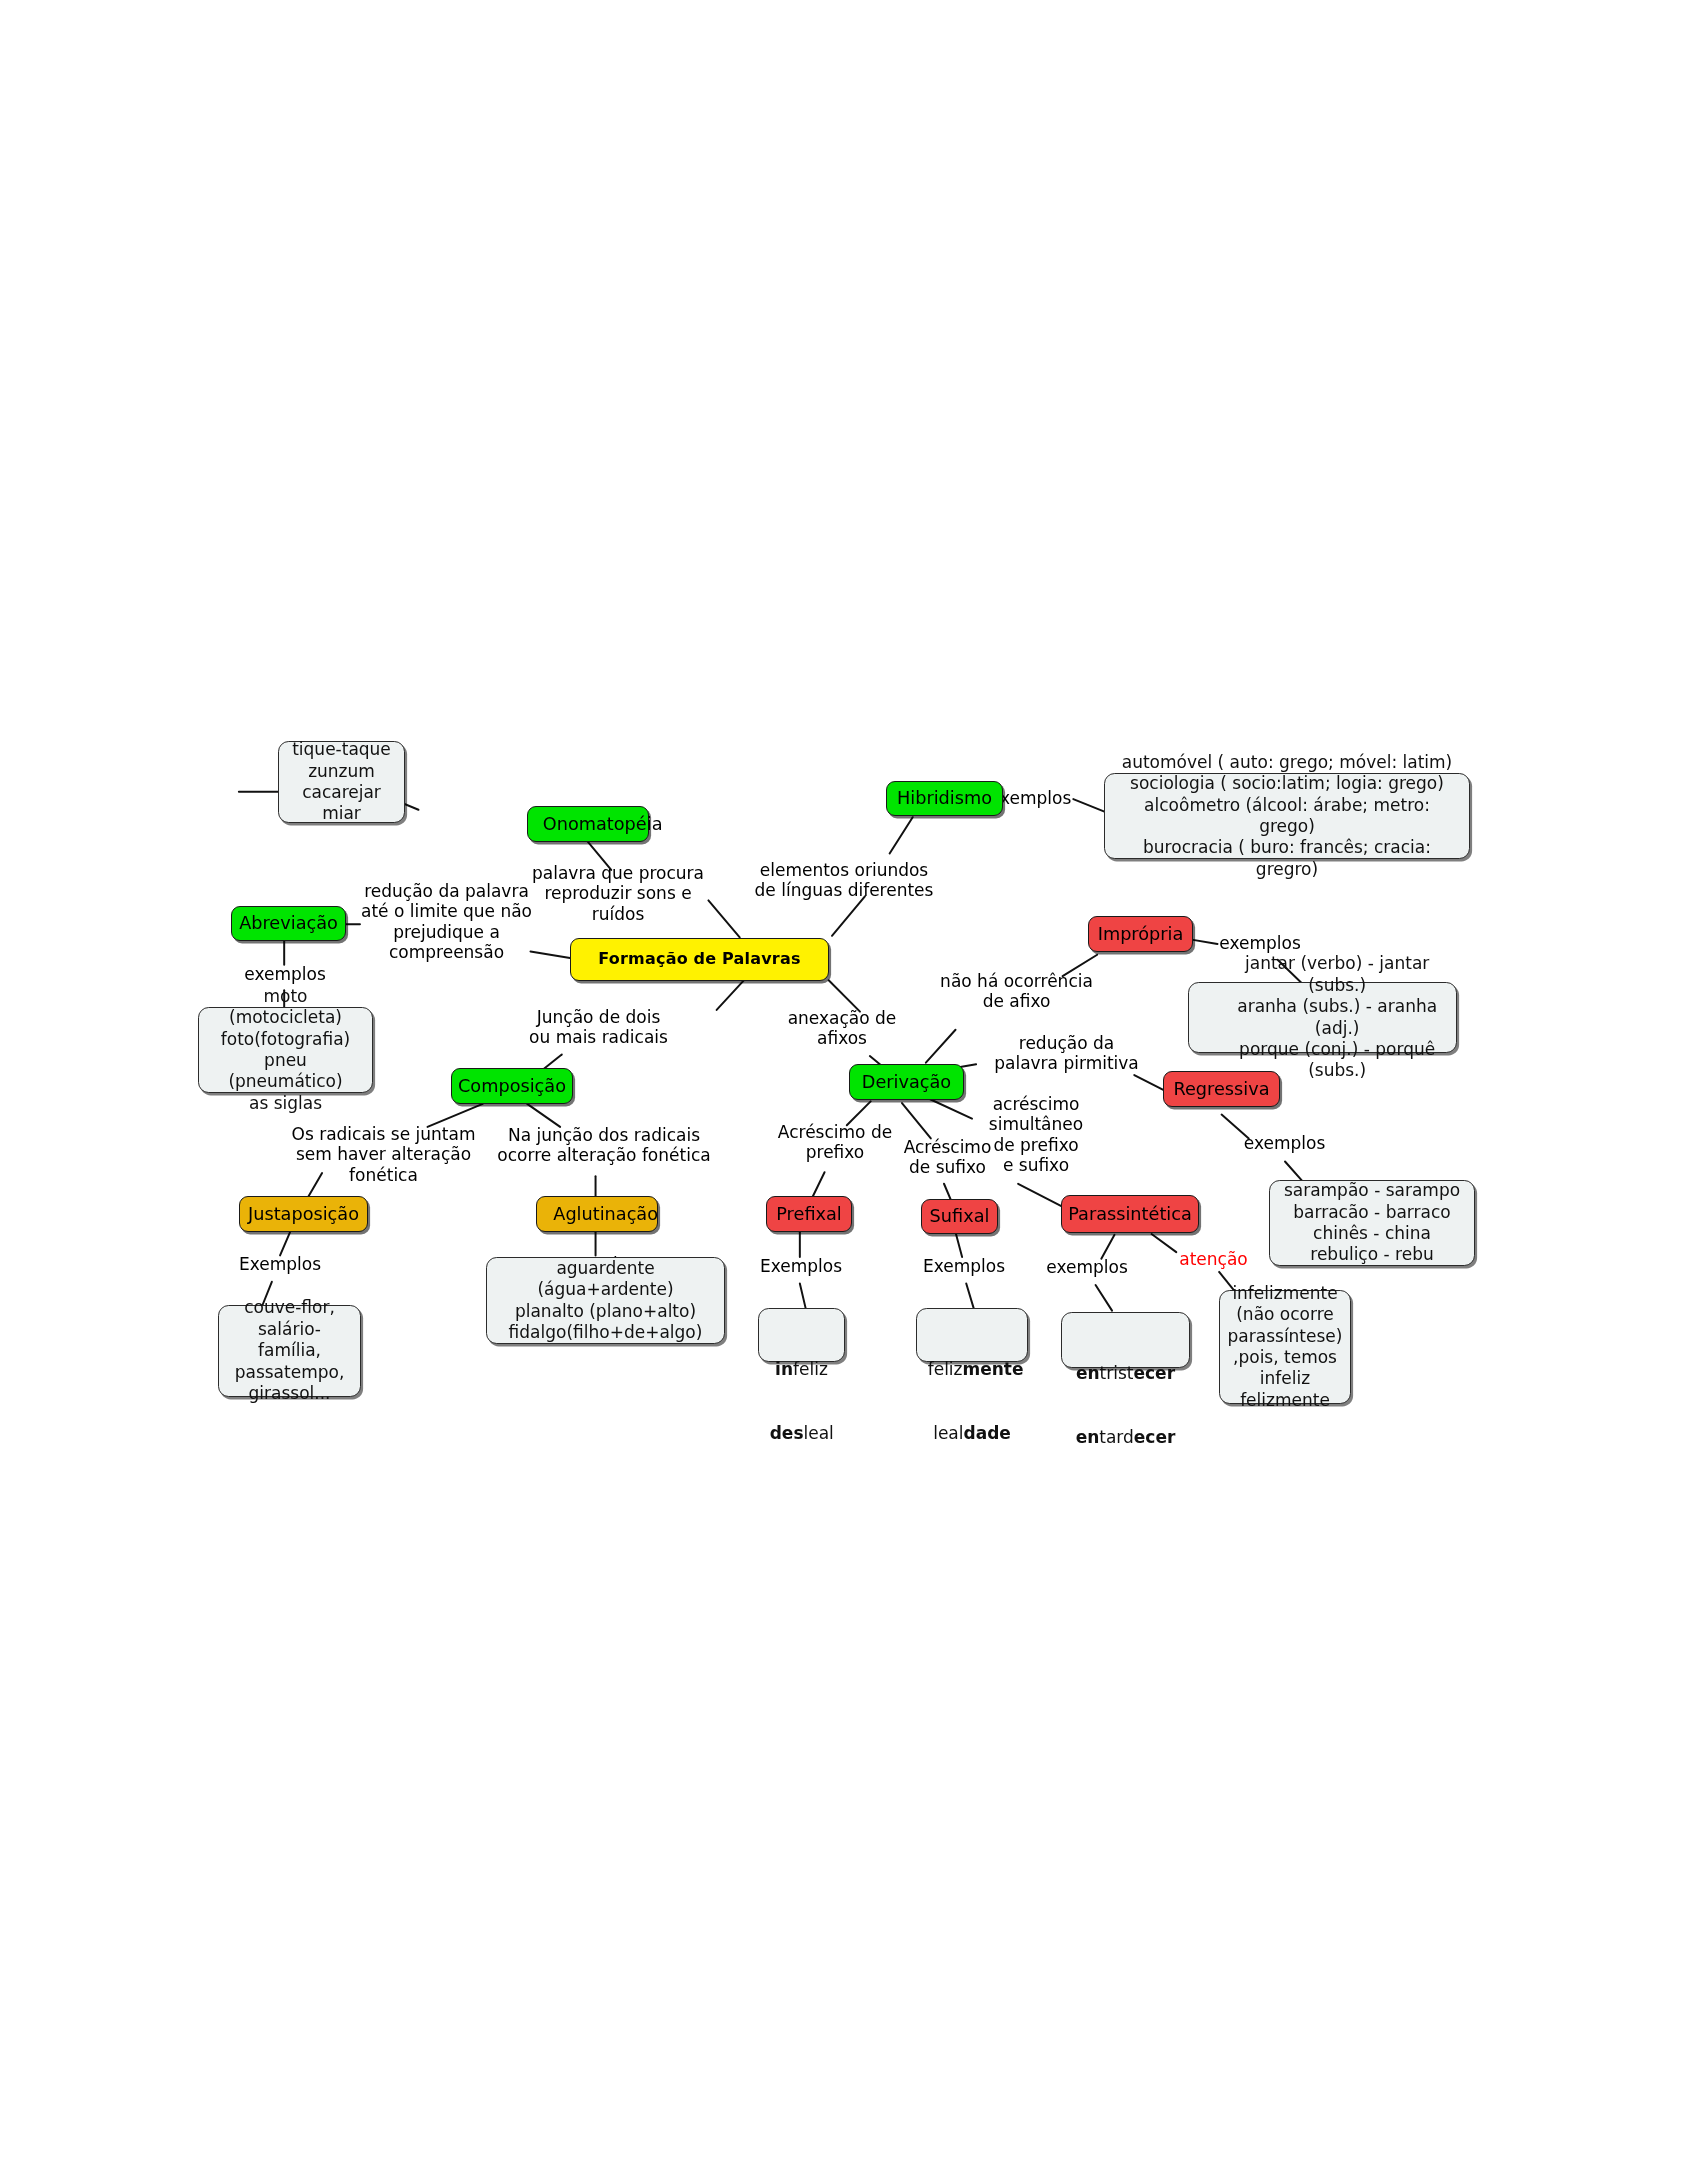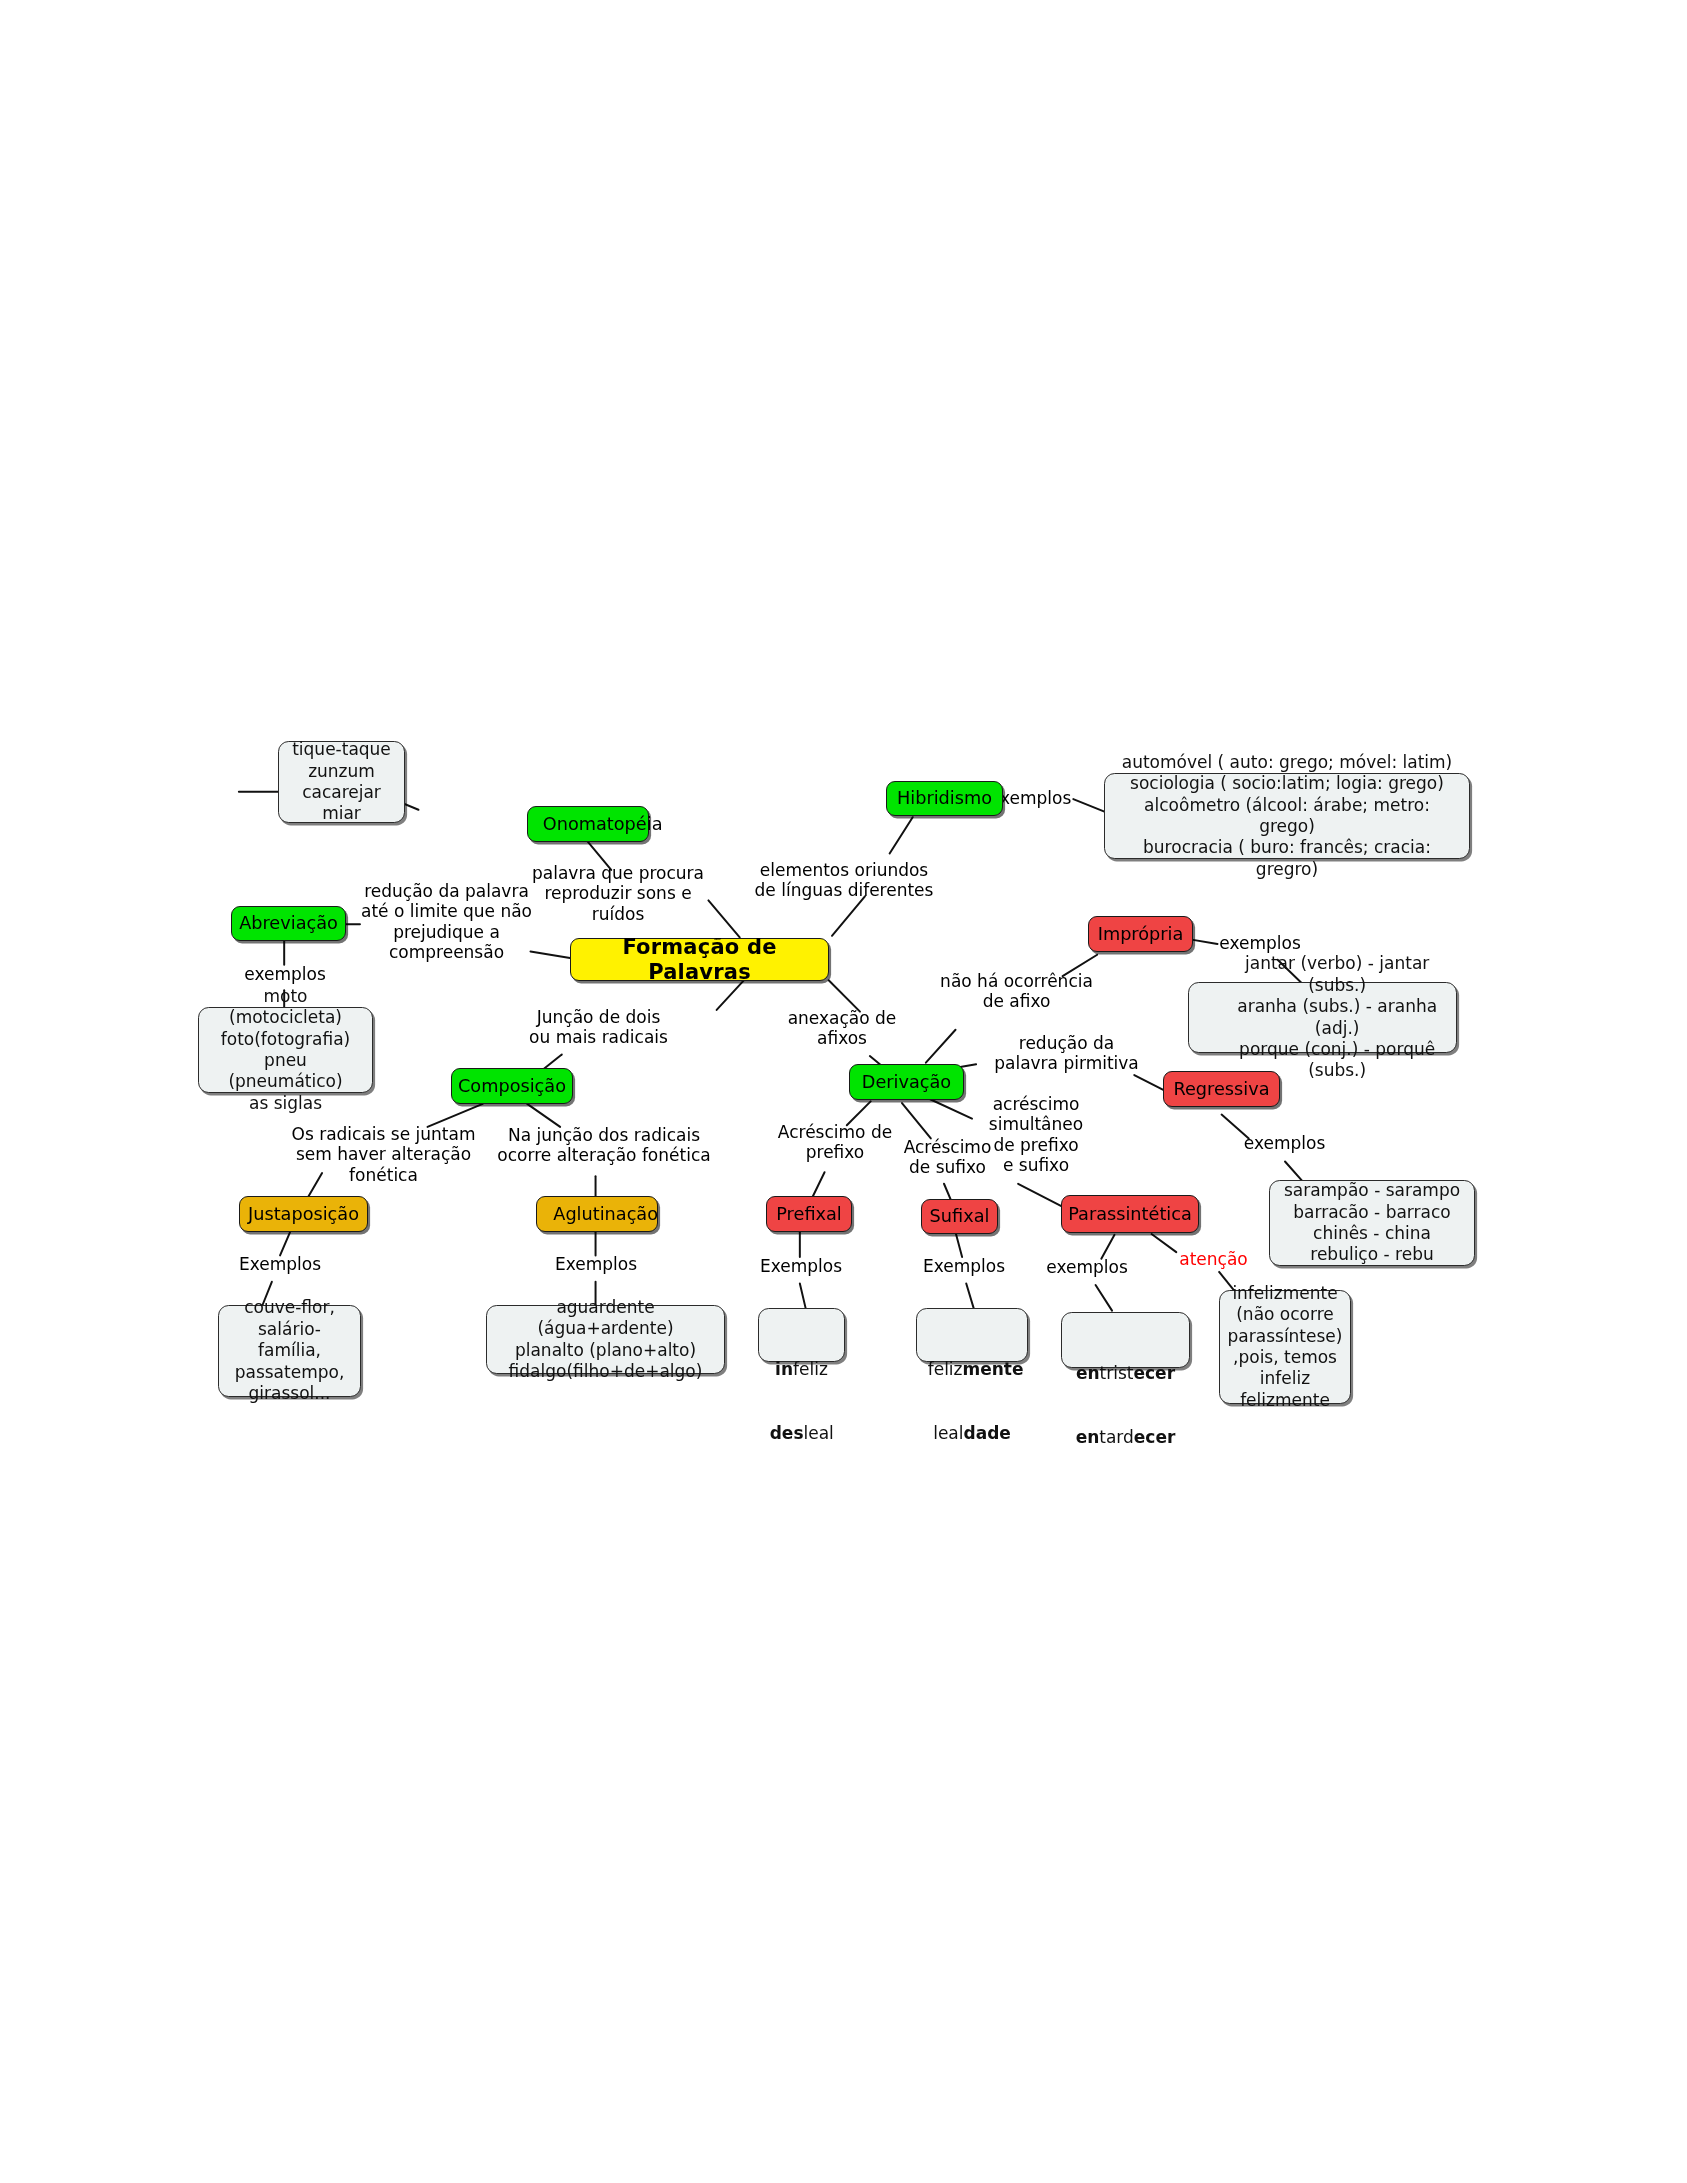--- a/index.html
+++ b/index.html
@@ -44,21 +44,21 @@
     font-size: 17.7px;
     color: #000000;
     padding: 3.3px 10.7px;
   }
   .n-green  { background: #00E400; }
   .n-blue   { background: #ef4444; }
   .n-orange { background: #eab308; }
   .n-yellow {
     background: #FFF200;
     font-weight: bold;
-    font-size: 21px;
+    font-size: 16px;
     letter-spacing: 0.2px;
   }
   .exbox {
     background: #EEF2F2;
     border: 1.8px solid #2b2b2b;
     border-radius: 10.7px;
     font-size: 17px;
     color: #111111;
     padding: 6.6px 10.7px;
     line-height: 1.26;
@@ -270,21 +270,21 @@
   <div class="node exbox" style="left:198px; top:1007px; width:175px; height:86px;">moto (motocicleta)
 foto(fotografia)
 pneu (pneumático)
 as siglas</div>
 
   <div class="node exbox" style="left:218px; top:1305px; width:143px; height:92px;">couve-flor,
 salário-família,
 passatempo,
 girassol...</div>
 
-  <div class="node exbox" style="left:486px; top:1305px; width:239px; height:69px;">aguardente (água+ardente)
+  <div class="node exbox" style="left:486px; top:1257px; width:239px; height:87px;">aguardente (água+ardente)
 planalto (plano+alto)
 fidalgo(filho+de+algo)</div>
 
   <div class="node exbox" style="left:1188px; top:982px; width:269px; height:71px;padding-left:40px;">jantar (verbo) - jantar (subs.)
 aranha (subs.) - aranha (adj.)
 porque (conj.) - porquê (subs.)</div>
 
   <div class="node exbox" style="left:1269px; top:1180px; width:206px; height:86px;">sarampão - sarampo
 barracão - barraco
 chinês - china

